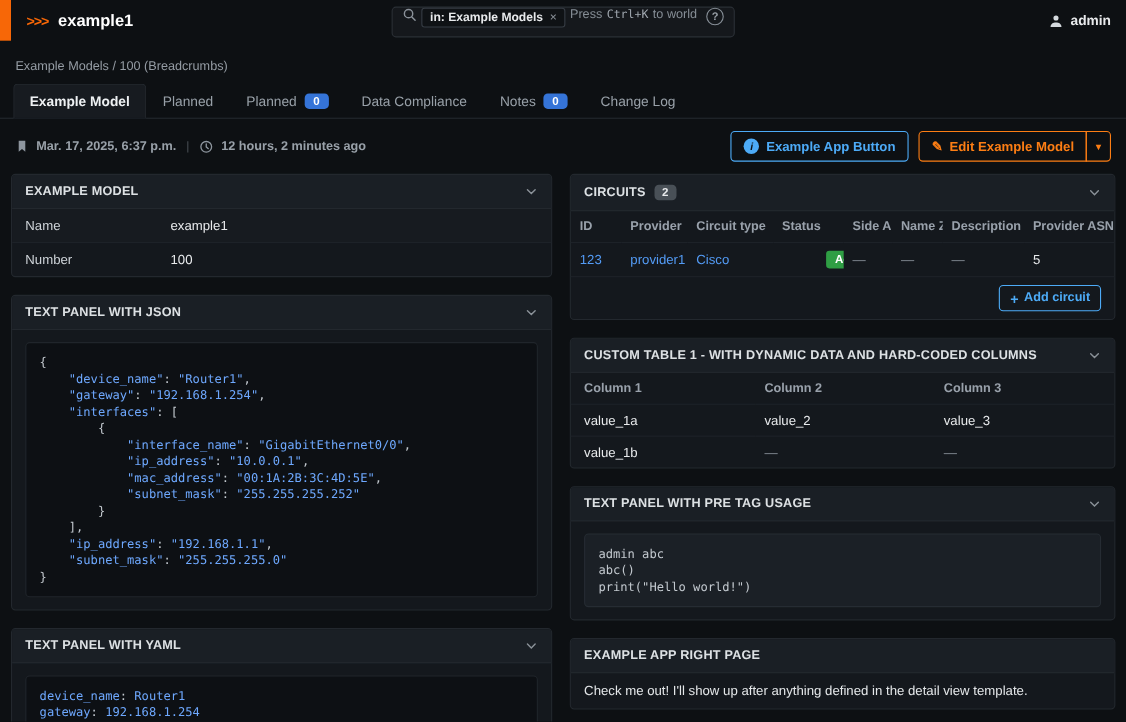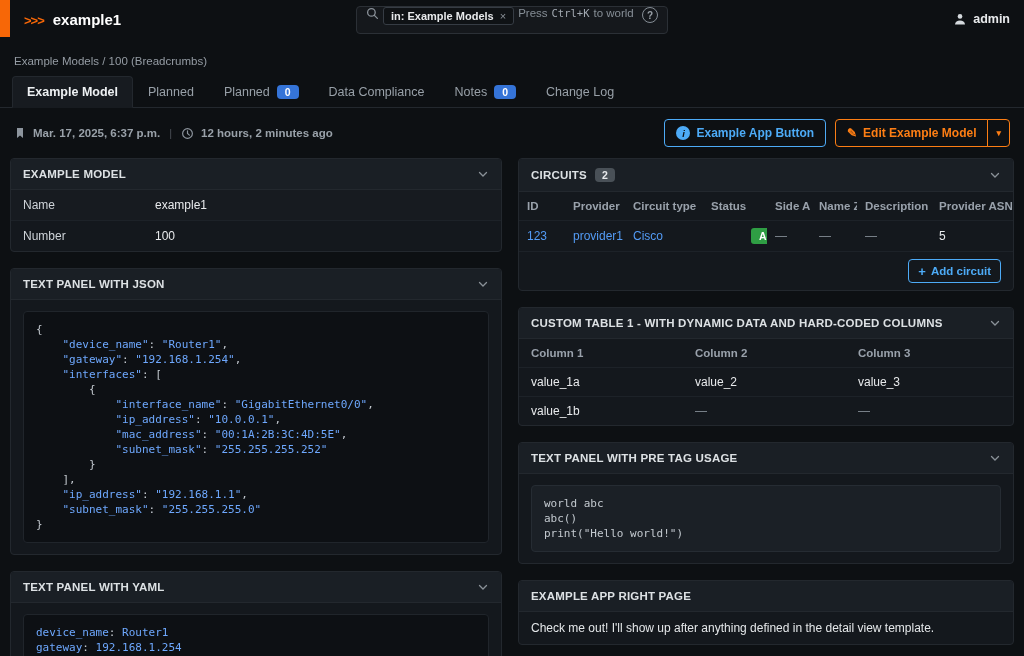--- a/index.html
+++ b/index.html
@@ -336,21 +336,21 @@
       <section class="panel">
         <div class="panel-header">
           <span class="panel-title">TEXT PANEL WITH PRE TAG USAGE</span>
           <span class="chev">
             <svg width="12" height="12" viewBox="0 0 24 24" fill="none" stroke="#8a9198" stroke-width="2.6" stroke-linecap="round">
                 <path d="M5 9l7 7 7-7"></path>
               </svg>
           </span>
         </div>
         <div class="panel-body">
-          <pre class="code light"><div><span class="tok-p">world abc</span></div><div><span class="tok-p">abc()</span></div><div><span class="tok-p">print("Hello world!")</span></div></pre>
+          <pre class="code light"><div><span class="tok-p">admin abc</span></div><div><span class="tok-p">abc()</span></div><div><span class="tok-p">print("Hello world!")</span></div></pre>
         </div>
       </section>
 
       <section class="panel">
         <div class="panel-header">
           <span class="panel-title">EXAMPLE APP RIGHT PAGE</span>
         </div>
         <div class="plain-body">Check me out! I'll show up after anything defined in the detail view template.</div>
       </section>
 

